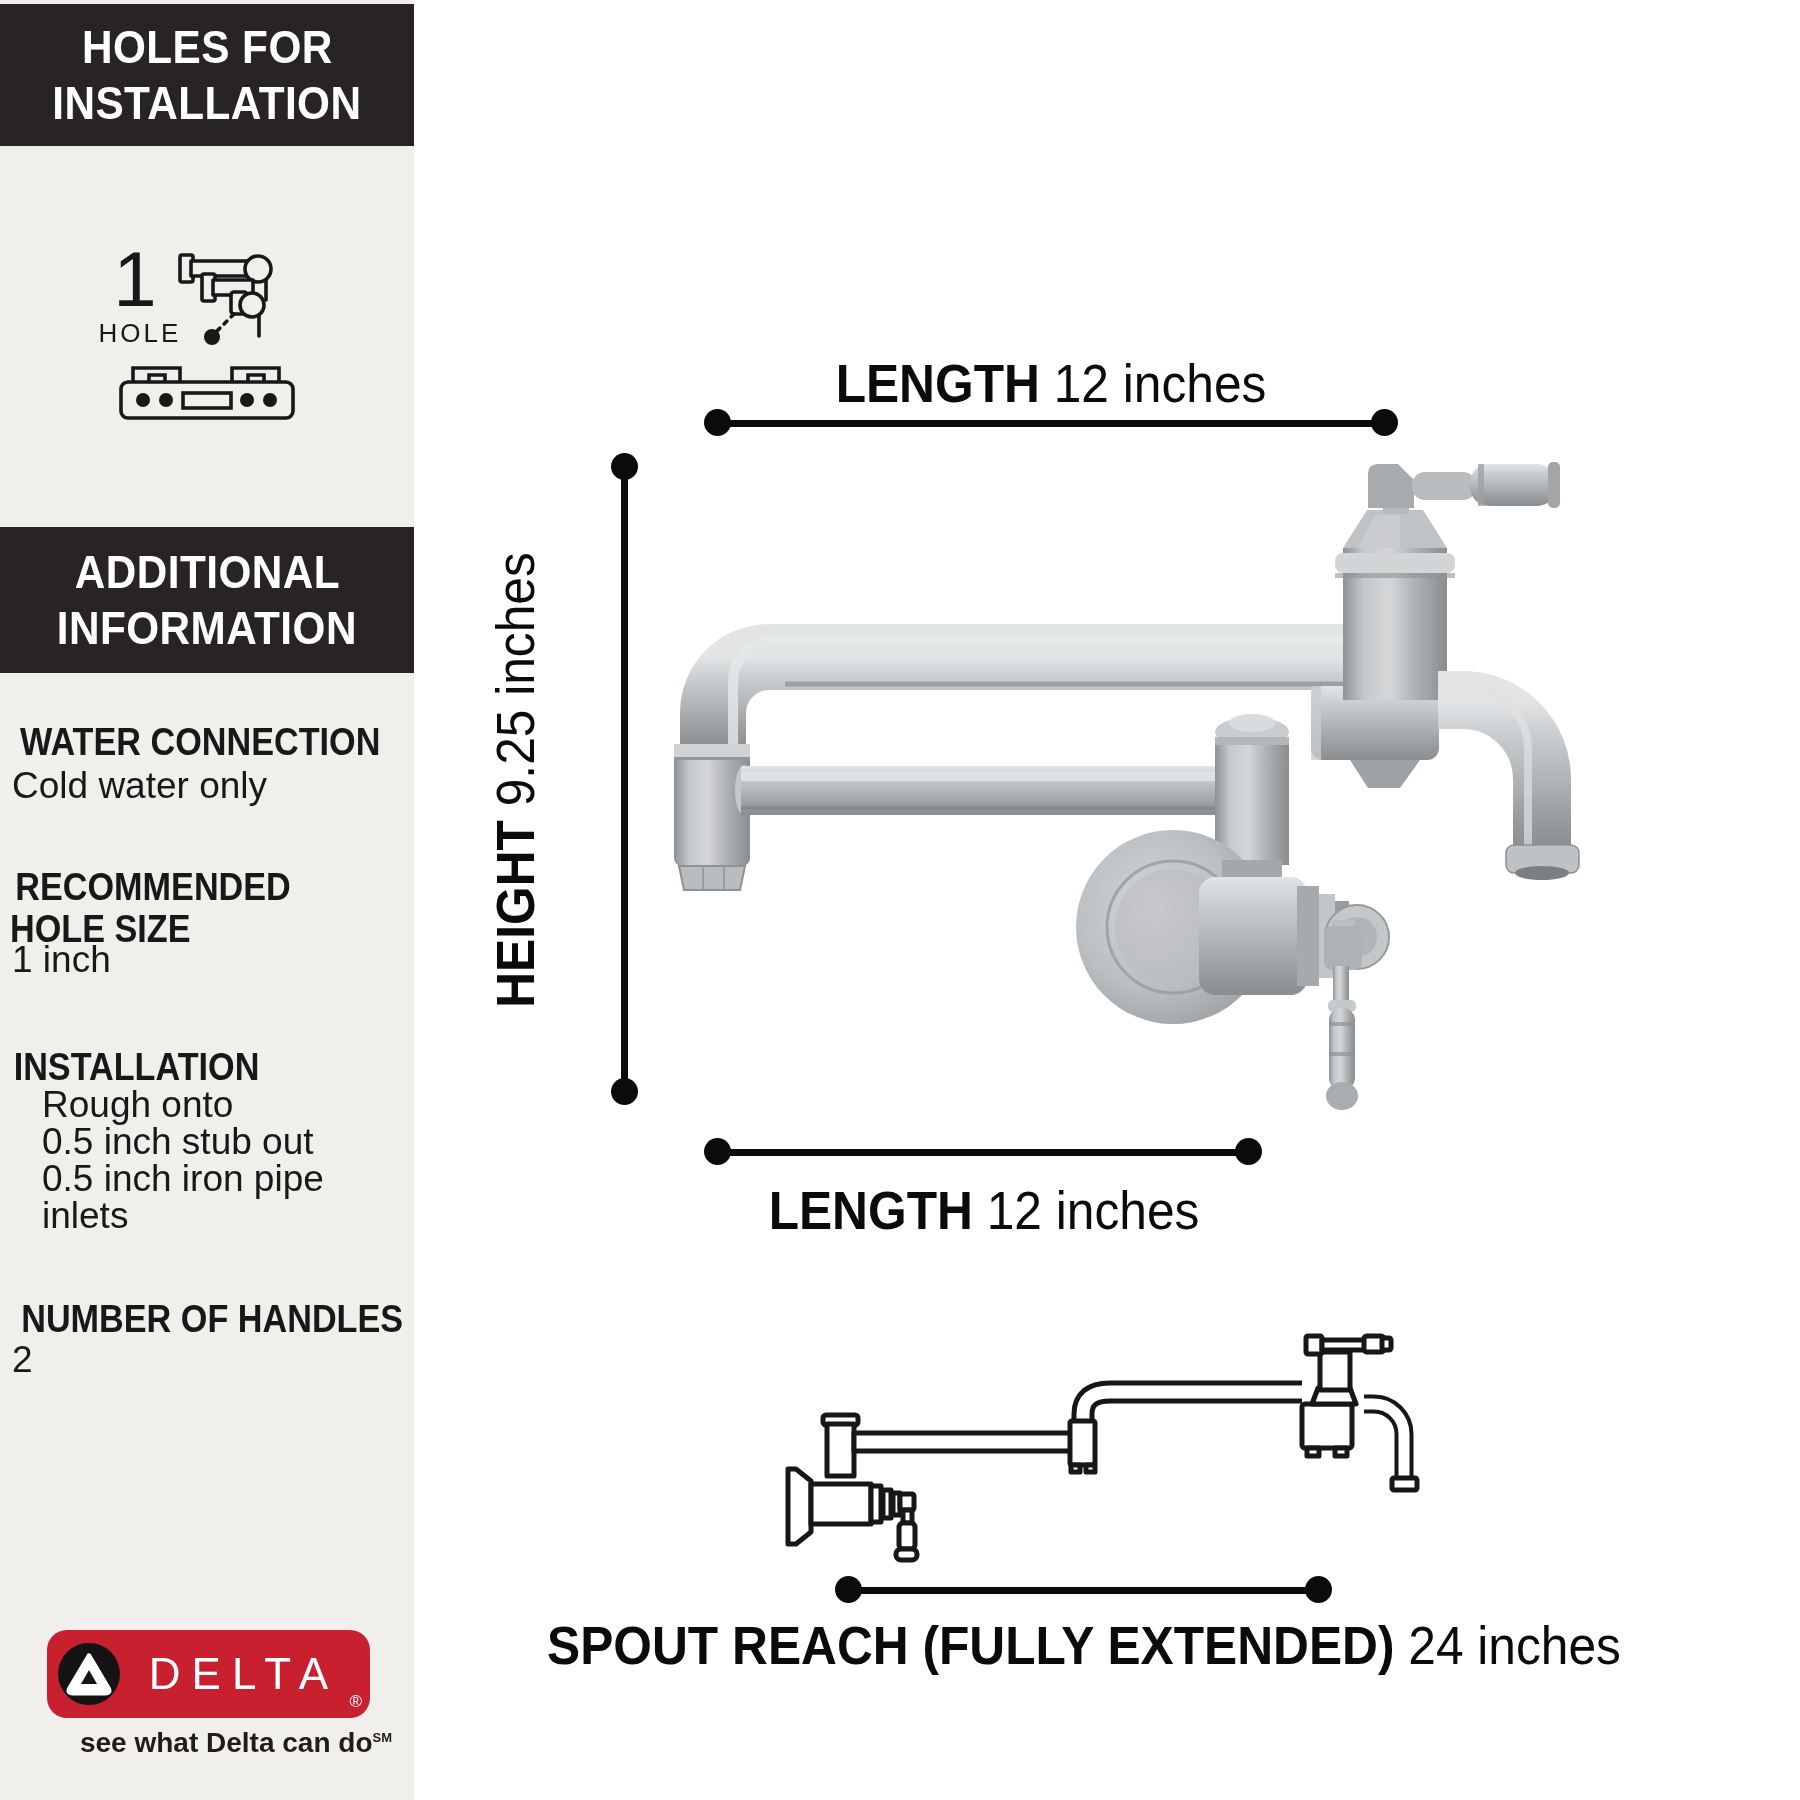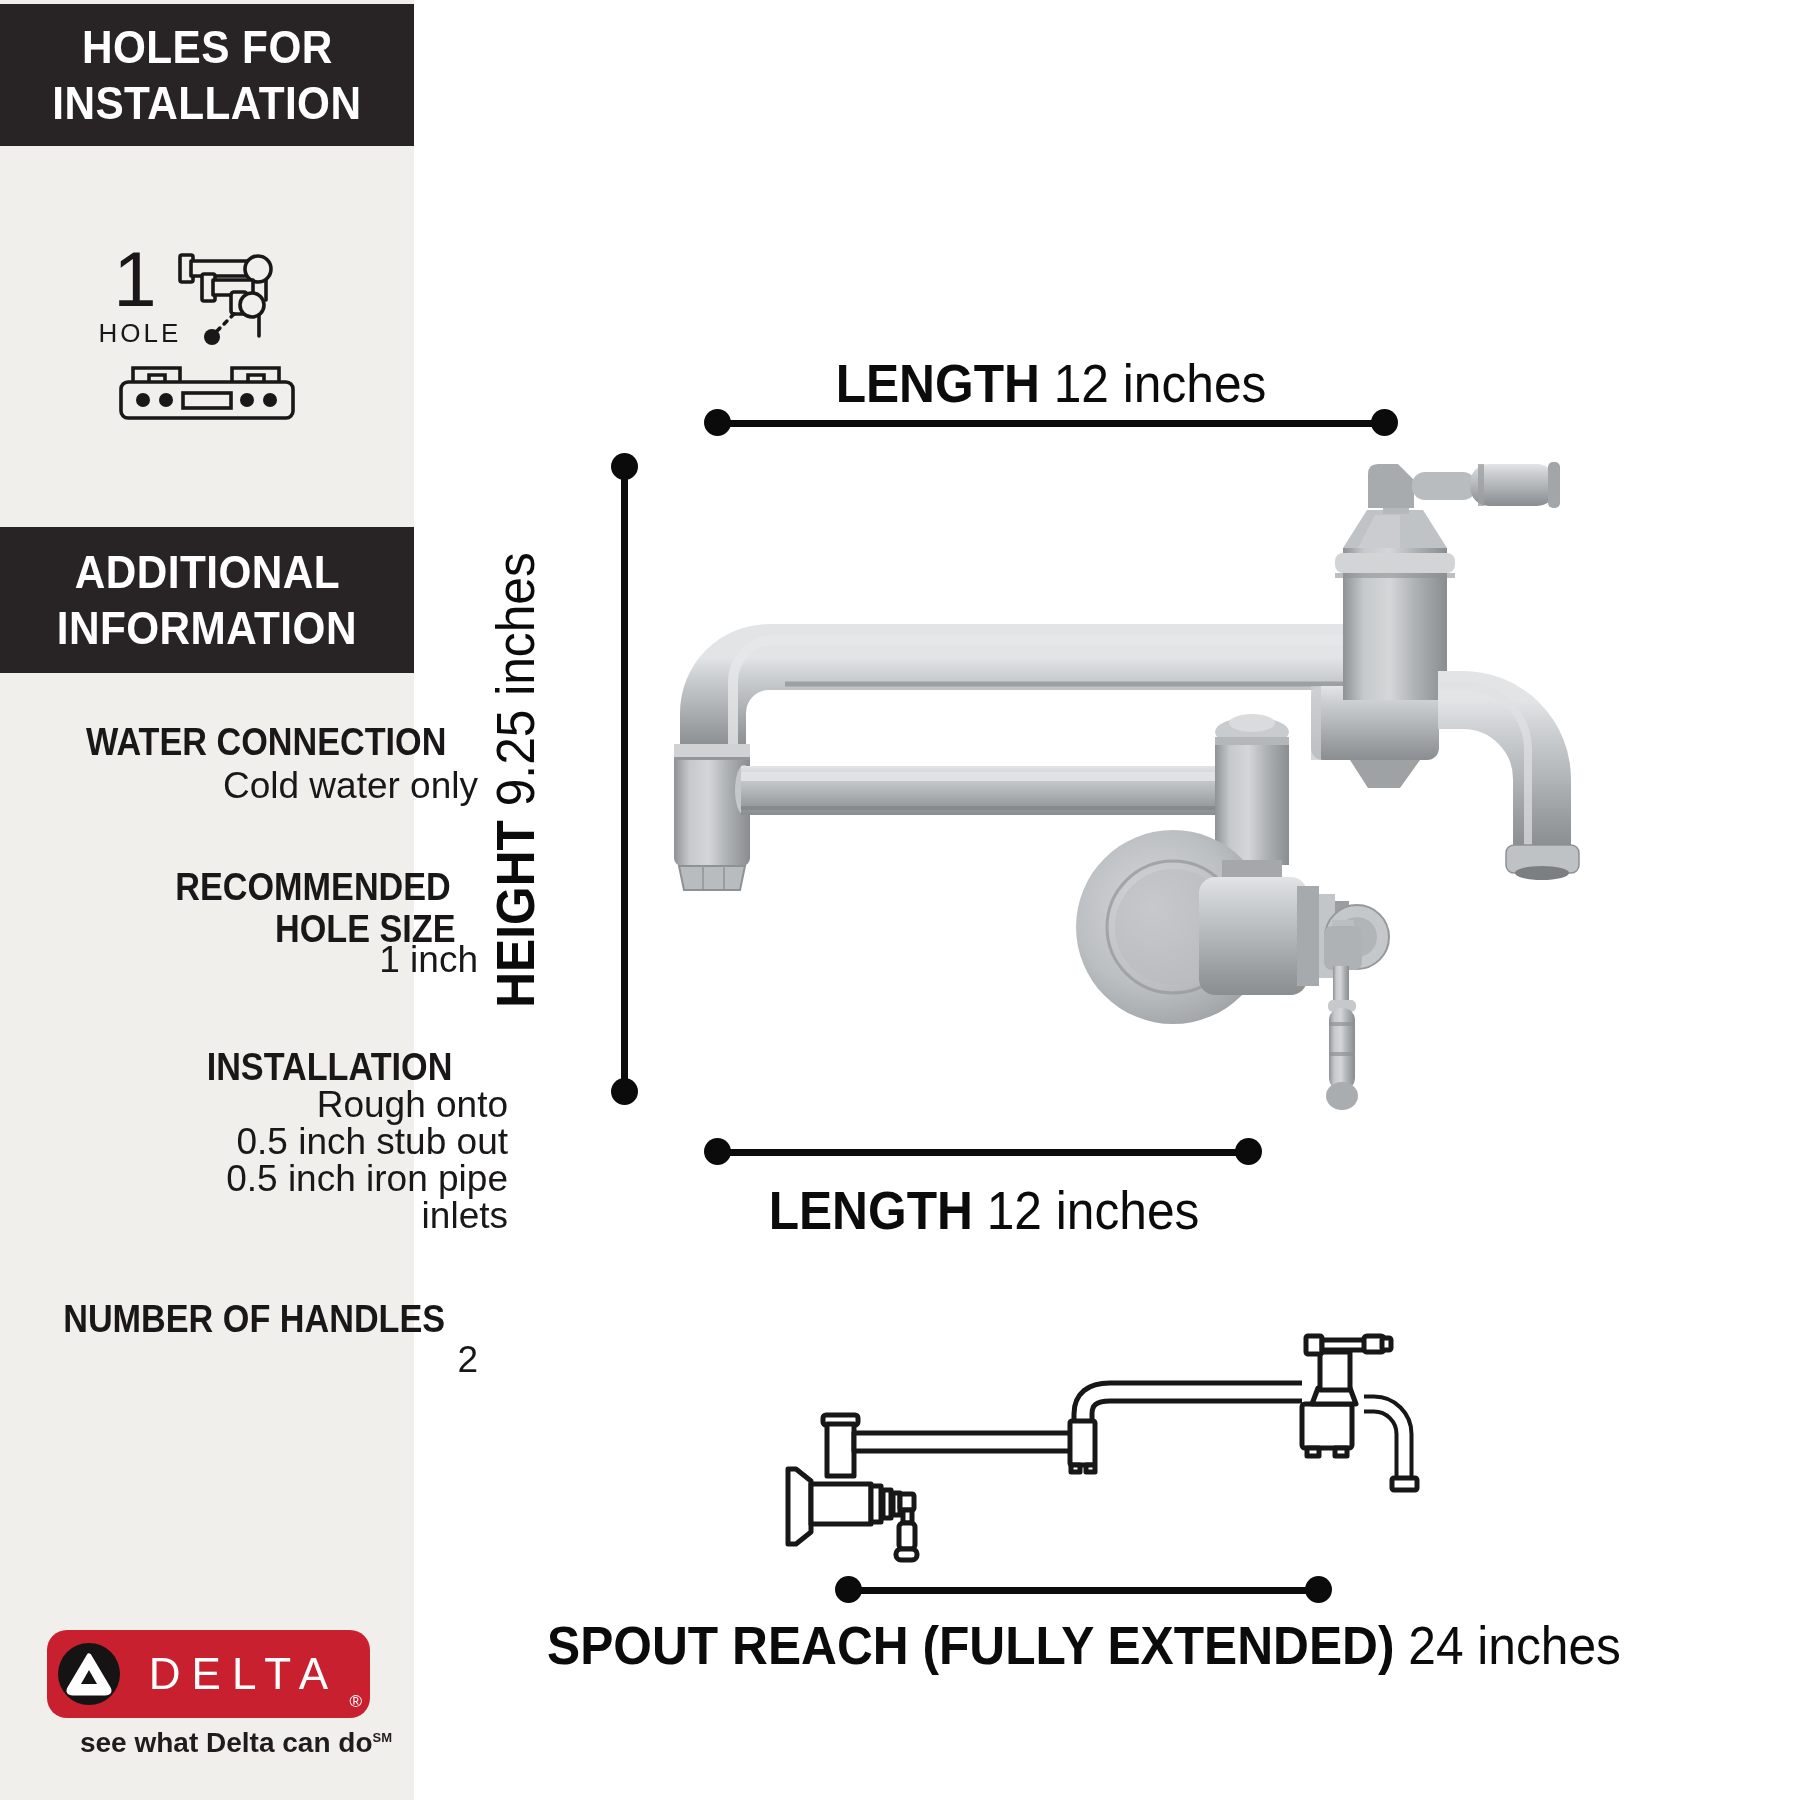--- a/index.html
+++ b/index.html
@@ -7,21 +7,21 @@
           font-family:"Liberation Sans","DejaVu Sans",sans-serif;color:#1a1718;}
   .abs{position:absolute;}
   
   .sidebar{left:0;top:0;width:414px;height:1800px;background:#f1efec;}
   .bar{left:0;width:414px;background:#282425;color:#ffffff;display:flex;flex-direction:column;
        align-items:center;justify-content:center;text-align:center;}
   .bar .ln{font-weight:700;font-size:47px;line-height:56px;letter-spacing:.5px;
            display:inline-block;transform:scaleX(.9);white-space:nowrap;}
   .holes-bar{top:4px;height:142px;}
   .additional-bar{top:527px;height:146px;}
-  .sec{left:0;width:466px;text-align:right;}
+  .sec{left:0;width:466px;text-align:left;}
   .sec-label{font-weight:700;font-size:38px;line-height:42px;}
   .sec-label span{display:inline-block;transform:scaleX(.9);white-space:nowrap;}
   .sec-val{font-weight:400;font-size:37px;line-height:37px;margin-left:12px;}
   .hole-count{font-weight:400;font-size:78px;line-height:78px;}
   .hole-word{font-weight:400;font-size:26px;letter-spacing:3px;}
   
   .delta-box{left:47px;top:1630px;width:323px;height:88px;background:#c9202f;border-radius:20px;}
   .delta-circle{position:absolute;left:11px;top:13px;width:62px;height:62px;background:#161314;border-radius:50%;}
   .delta-word{position:absolute;left:84px;top:13px;width:226px;text-align:center;color:#ffffff;
               font-weight:400;font-size:44px;line-height:62px;letter-spacing:11px;}

